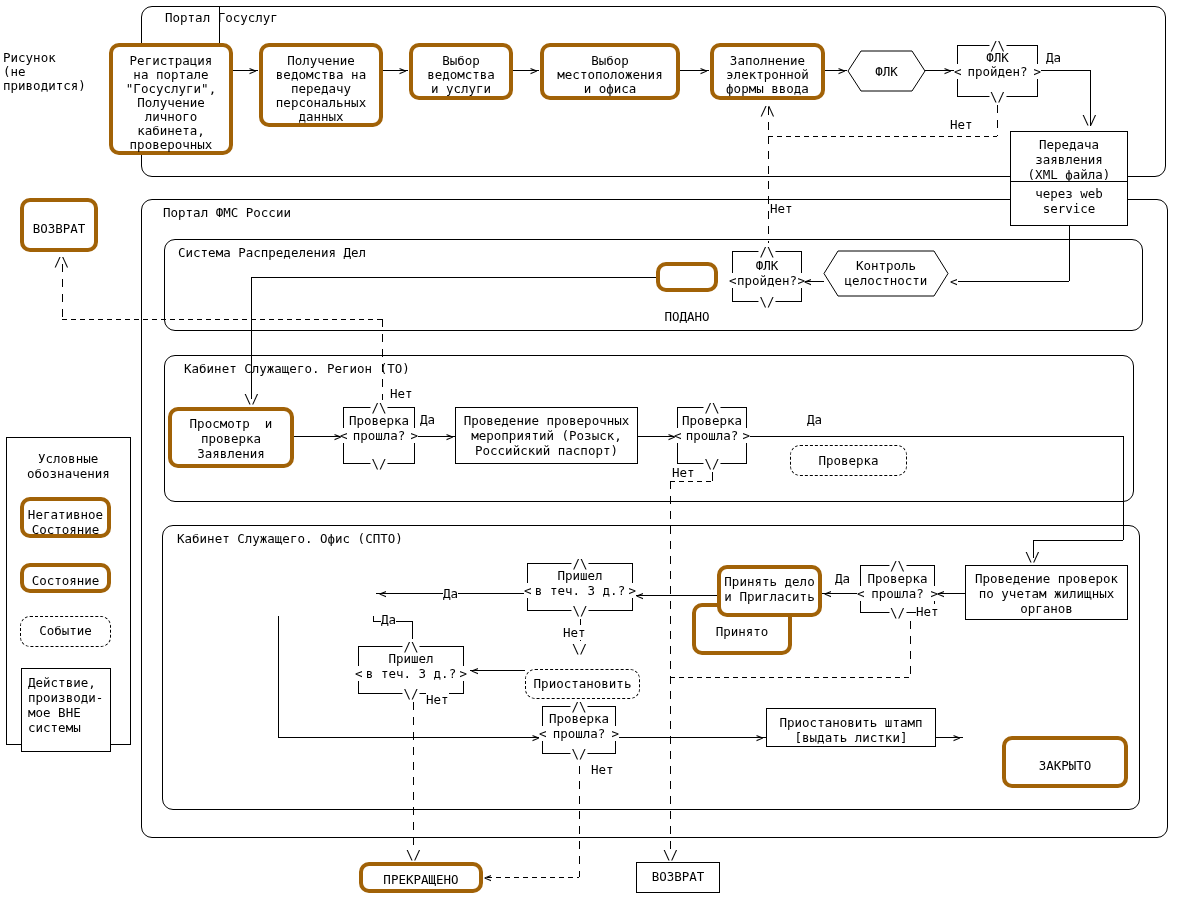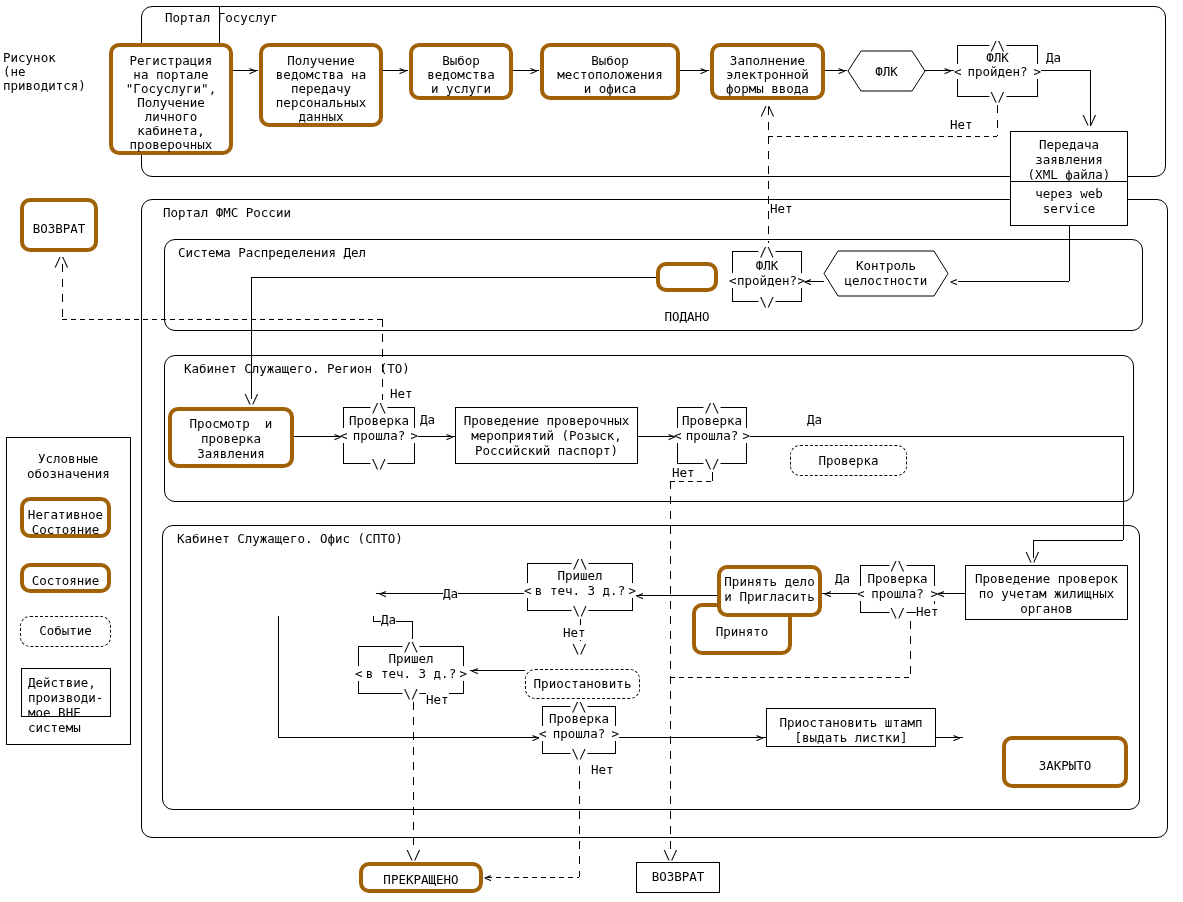--- a/index.html
+++ b/index.html
@@ -259,21 +259,21 @@
     <div class="node state" style="left: 20px; top: 497px; width: 91px; height: 41px;">
       <div class="row" style="top: 6px;">Негативное</div>
       <div class="row" style="top: 21px;">Состояние</div>
     </div>
     <div class="node state" style="left: 20px; top: 563px; width: 91px; height: 30px;">
       <div class="row" style="top: 6px;">Состояние</div>
     </div>
     <div class="node event" style="left: 20px; top: 616px; width: 91px; height: 31px;">
       <div class="row" style="top: 6px;">Событие</div>
     </div>
-    <div class="node action" style="left: 21px; top: 668px; width: 90px; height: 49px;">
+    <div class="node action" style="left: 21px; top: 668px; width: 90px; height: 84px;">
       <div class="row left" style="top: 6px;">Действие,</div>
       <div class="row left" style="top: 21px;">производи-</div>
       <div class="row left" style="top: 36px;">мое ВНЕ</div>
       <div class="row left" style="top: 51px;">системы</div>
     </div>
     <div class="ar" style="left: 249px; top: 63px;">&gt;</div>
     <div class="ar" style="left: 399px; top: 63px;">&gt;</div>
     <div class="ar" style="left: 530px; top: 63px;">&gt;</div>
     <div class="ar" style="left: 700px; top: 63px;">&gt;</div>
     <div class="ar" style="left: 838px; top: 63px;">&gt;</div>

